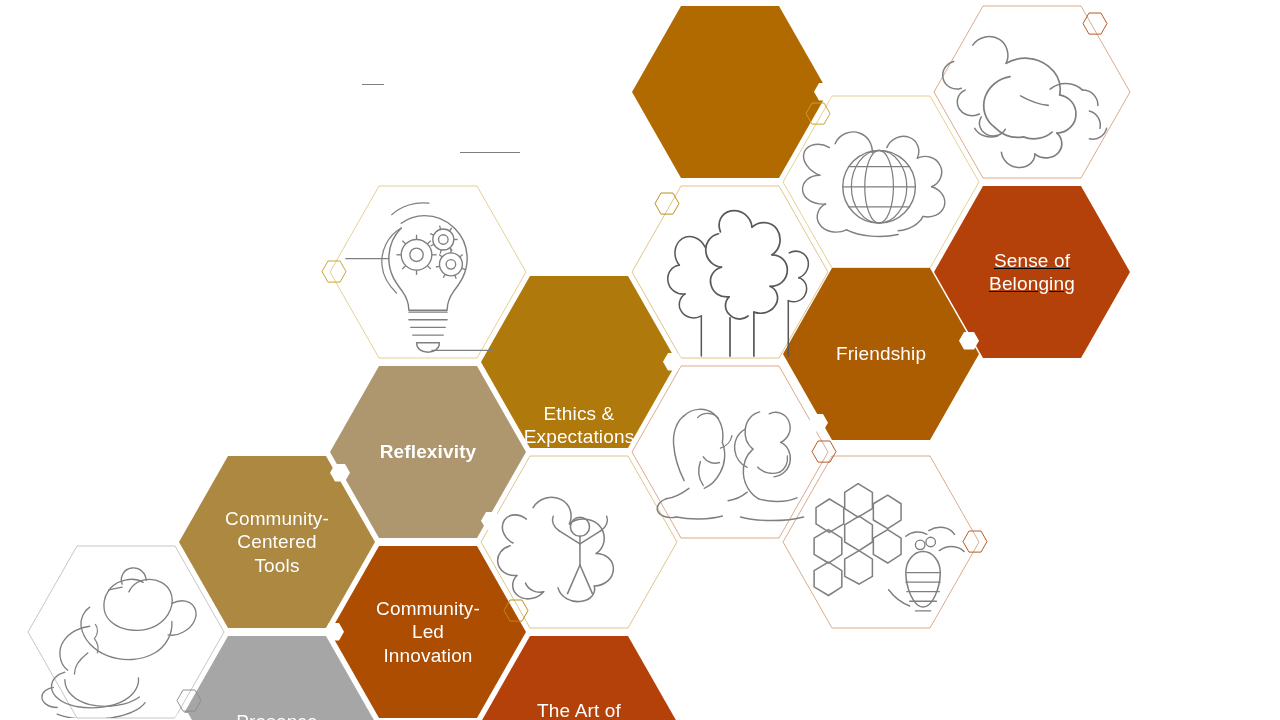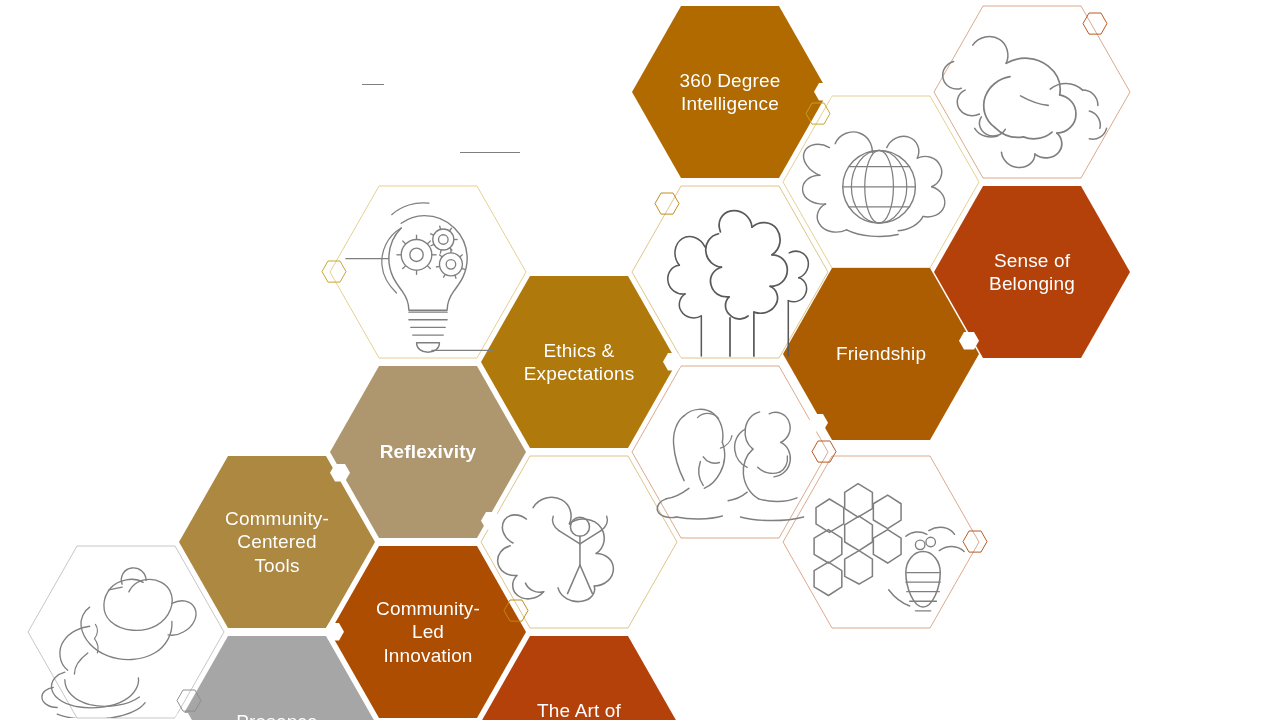--- a/index.html
+++ b/index.html
@@ -155,21 +155,21 @@
       </svg>
       <div class="label">Community-
 Led
 Innovation</div>
       <div class="badge" style="left: -6.08px; top: 77.2px;">
         <svg width="20" height="17.6" viewBox="0 0 100 88">
           <polygon points="25,0 75,0 100,44 75,88 25,88 0,44" fill="#ffffff" stroke="none" stroke-width="4"></polygon>
         </svg>
       </div>
     </div>
-    <div class="hex" style="left: 481px; top: 276px; width: 196px; height: 172px;">
+    <div class="hex" style="left: 481px; top: 276px; width: 196px; height: 172px; align-items: flex-end;">
       <svg class="shape" viewBox="0 0 100 88" preserveAspectRatio="none">
         <polygon points="25,0 75,0 100,44 75,88 25,88 0,44" fill="#B0790B" stroke="none"></polygon>
       </svg>
       <div class="label">Ethics &amp;
 Expectations</div>
       <div class="badge" style="left: 182.08px; top: 77.2px;">
         <svg width="20" height="17.6" viewBox="0 0 100 88">
           <polygon points="25,0 75,0 100,44 75,88 25,88 0,44" fill="#ffffff" stroke="none" stroke-width="4"></polygon>
         </svg>
       </div>
@@ -206,22 +206,20 @@
       <svg class="shape" viewBox="0 0 100 88" preserveAspectRatio="none">
         <polygon points="25,0 75,0 100,44 75,88 25,88 0,44" fill="#B5410A" stroke="none"></polygon>
       </svg>
       <div class="label">The Art of
 Hosting</div>
     </div>
     <div class="hex" style="left: 632px; top: 6px; width: 196px; height: 172px;">
       <svg class="shape" viewBox="0 0 100 88" preserveAspectRatio="none">
         <polygon points="25,0 75,0 100,44 75,88 25,88 0,44" fill="#B06A00" stroke="none"></polygon>
       </svg>
-      <div class="label">360 Degree
-Intelligence</div>
       <div class="badge" style="left: 182.08px; top: 77.2px;">
         <svg width="20" height="17.6" viewBox="0 0 100 88">
           <polygon points="25,0 75,0 100,44 75,88 25,88 0,44" fill="#ffffff" stroke="none" stroke-width="4"></polygon>
         </svg>
       </div>
     </div>
     <div class="hex" style="left: 632px; top: 186px; width: 196px; height: 172px;">
       <svg class="shape" viewBox="0 0 100 88" preserveAspectRatio="none">
         <polygon points="25,0 75,0 100,44 75,88 25,88 0,44" fill="#FFFFFF" stroke="#BE8A12" stroke-width="0.5" vector-effect="non-scaling-stroke"></polygon>
       </svg>
@@ -375,21 +373,21 @@
         <path d="M160 110c8 2 13 10 11 18" fill="none" stroke="#7F7F7F" stroke-width="1.6" stroke-linecap="round" stroke-linejoin="round"></path>
         <path d="M178 128c-2 8-10 13-18 11" fill="none" stroke="#7F7F7F" stroke-width="1.6" stroke-linecap="round" stroke-linejoin="round"></path>
         <path d="M88 94c9 5 19 9 29 10" fill="none" stroke="#7F7F7F" stroke-width="1.6" stroke-linecap="round" stroke-linejoin="round"></path>
       </svg></div>
       <div class="badge" style="left: 148.72px; top: 6.64px;">
         <svg width="24" height="21.12" viewBox="0 0 100 88">
           <polygon points="25,0 75,0 100,44 75,88 25,88 0,44" fill="none" stroke="#B6541A" stroke-width="4"></polygon>
         </svg>
       </div>
     </div>
-    <div class="hex" style="left: 934px; top: 186px; width: 196px; height: 172px;">
+    <div class="hex" style="left: 934px; top: 186px; width: 196px; height: 172px; text-decoration: underline;">
       <svg class="shape" viewBox="0 0 100 88" preserveAspectRatio="none">
         <polygon points="25,0 75,0 100,44 75,88 25,88 0,44" fill="#B5410A" stroke="none"></polygon>
       </svg>
       <div class="label">Sense of
 Belonging</div>
       <div class="badge" style="left: 25.28px; top: 146px;">
         <svg width="20" height="17.6" viewBox="0 0 100 88">
           <polygon points="25,0 75,0 100,44 75,88 25,88 0,44" fill="#ffffff" stroke="none" stroke-width="4"></polygon>
         </svg>
       </div>

